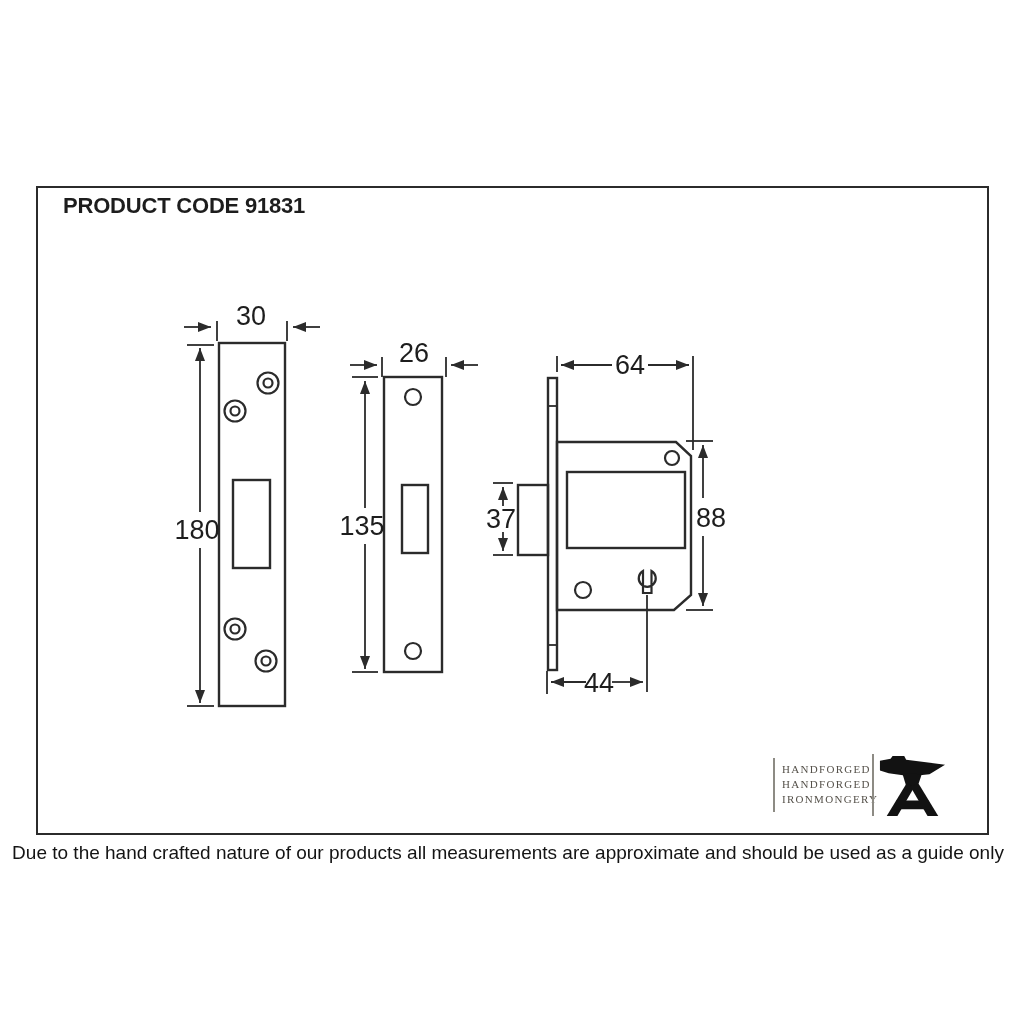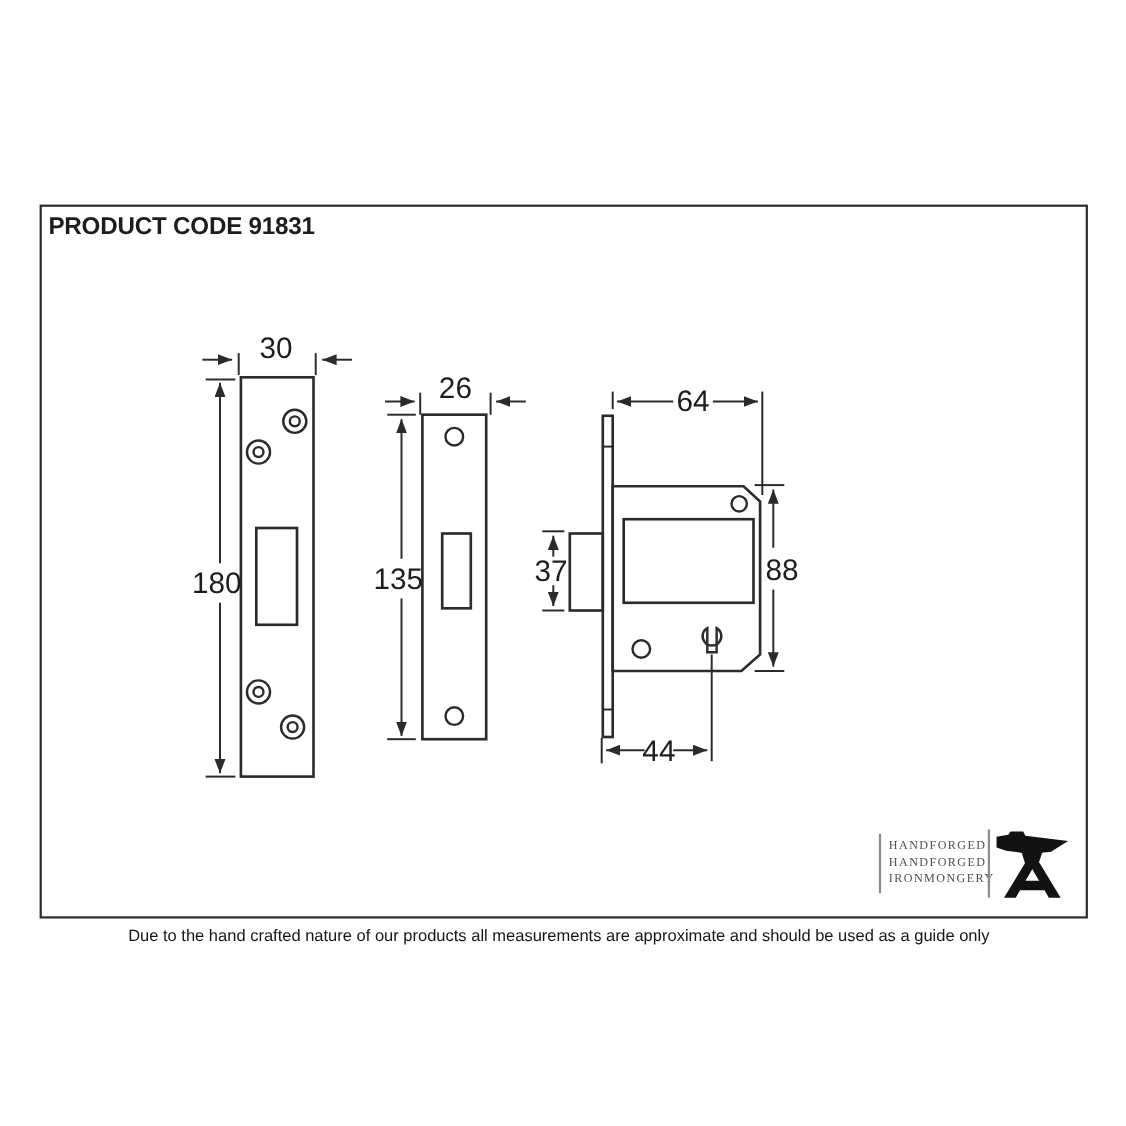--- a/index.html
+++ b/index.html
@@ -5,43 +5,43 @@
   html,body{margin:0;padding:0;}
   body{
     width:1024px;height:1024px;position:relative;background:#ffffff;
     font-family:"Liberation Sans",sans-serif;overflow:hidden;
   }
   .frame{
     position:absolute;left:36px;top:186px;width:949px;height:645px;
     border:2px solid #2b2b2b;background:#ffffff;
   }
   .title{
-    position:absolute;left:44px;top:193px;
+    position:absolute;left:63px;top:193px;
     font-size:22px;font-weight:600;letter-spacing:-0.2px;color:#1d1d1d;
     white-space:nowrap;
   }
   .drawing{position:absolute;left:0;top:0;}
   .drawing text{
     font-family:"Liberation Sans",sans-serif;
     font-size:27px;fill:#1d1d1d;
   }
-  .logo{position:absolute;left:792px;top:748px;width:185px;height:72px;}
+  .logo{position:absolute;left:766px;top:748px;width:185px;height:72px;}
   .logo-bar{position:absolute;width:2px;background:#8d8b84;}
   .logo-bar.left{left:7px;top:10px;height:54px;}
   .logo-bar.right{left:106px;top:6px;height:62px;}
   .logo-text{
     position:absolute;left:16px;top:14px;
     font-family:"Liberation Serif","DejaVu Serif",serif;
     font-size:11px;line-height:15px;letter-spacing:1.3px;
     color:#55514a;white-space:nowrap;
   }
   .anvil{position:absolute;left:112px;top:6px;}
   .disclaimer{
     position:absolute;left:0;top:842px;width:1016px;
-    text-align:center;font-size:15px;color:#141414;white-space:nowrap;
+    text-align:center;font-size:19px;color:#141414;white-space:nowrap;
   }
 </style>
 </head>
 <body>
 
 <div class="frame"></div>
 
 <div class="title">PRODUCT CODE 91831</div>
 
 <svg class="drawing" width="1024" height="1024" viewBox="0 0 1024 1024">

